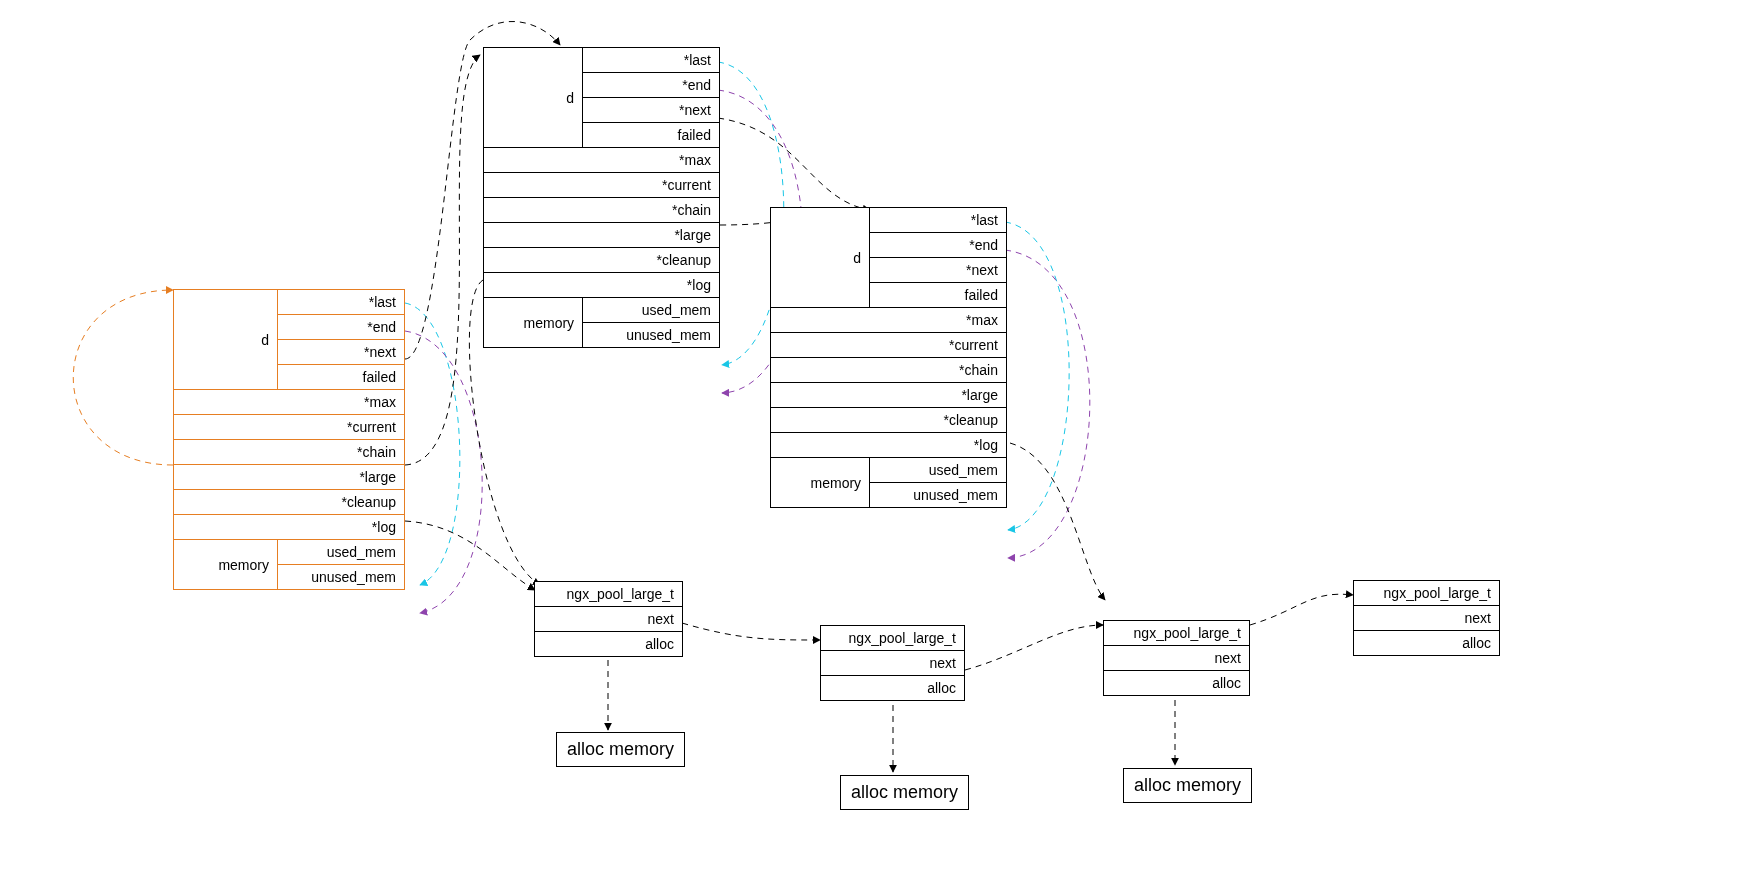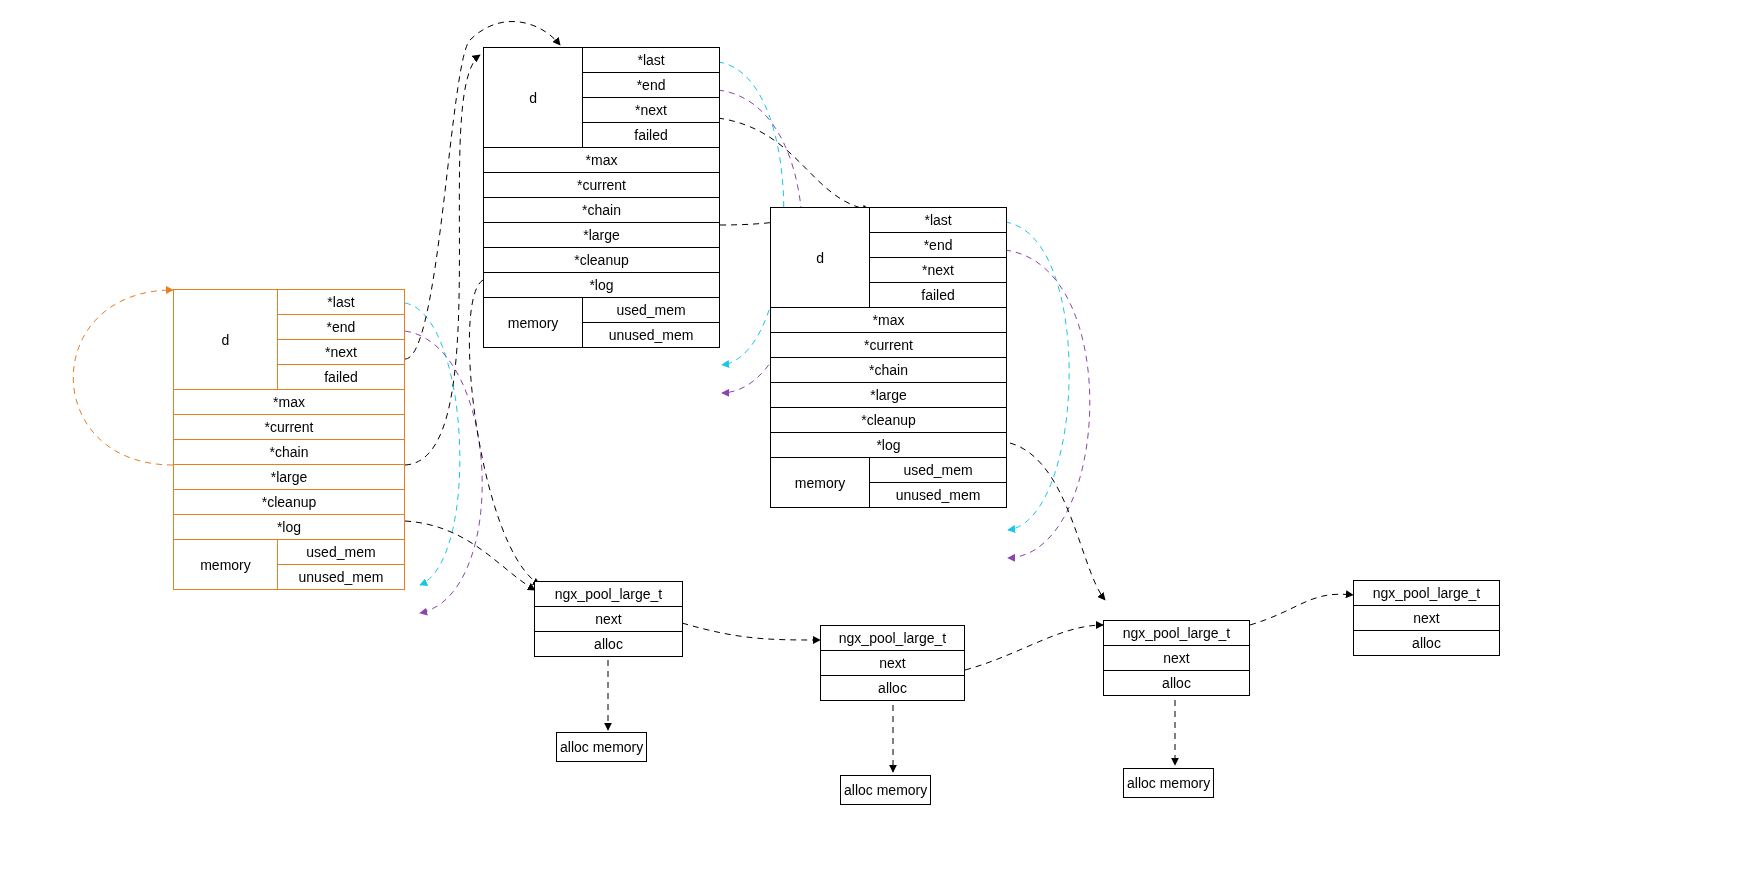--- a/index.html
+++ b/index.html
@@ -1,22 +1,22 @@
 <!DOCTYPE html>
 <html><head>
 <meta charset="utf-8">
 <style>
   html,body{margin:0;padding:0;background:#fff;font-family:Arial,Helvetica,sans-serif;font-size:14px;color:#000}
   .canvas{position:relative;width:1741px;height:890px}
   svg.edges{position:absolute;left:0;top:0;width:1741px;height:890px;pointer-events:none}
   .struct{position:absolute;background:#fff}
   .struct table{border-collapse:collapse;width:100%}
-  .struct td{border:1px solid var(--bc,#000);text-align:center;padding:4px 8px;font-size:14px;white-space:nowrap}
+  .struct td{border:1px solid var(--bc,#000);text-align:right;padding:4px 8px;font-size:14px;white-space:nowrap}
   .struct.orange{--bc:#e67e22}
-  .alloc-box{position:absolute;border:1px solid #000;background:#fff;text-align:center;padding:6px 3px;font-size:14px}
+  .alloc-box{position:absolute;border:1px solid #000;background:#fff;text-align:center;padding:6px 10px;font-size:18px}
 </style>
 </head>
 <body>
 <div class="canvas">
 
 <svg class="edges">
   <defs>
     <marker id="arr-black" viewBox="0 0 10 10" refX="9" refY="5" markerWidth="8" markerHeight="8" orient="auto-start-reverse">
       <path d="M0 0 L10 5 L0 10 z" fill="#000"></path>
     </marker>

